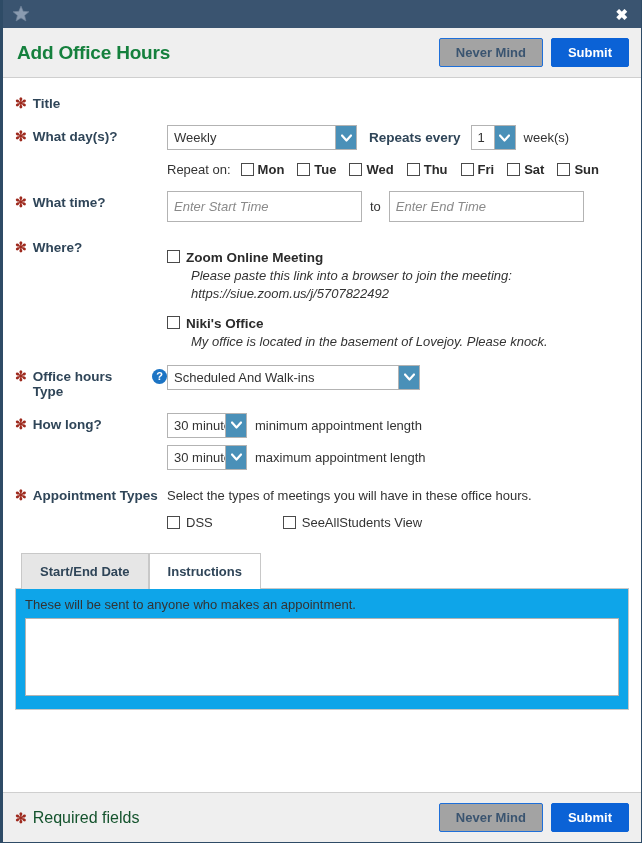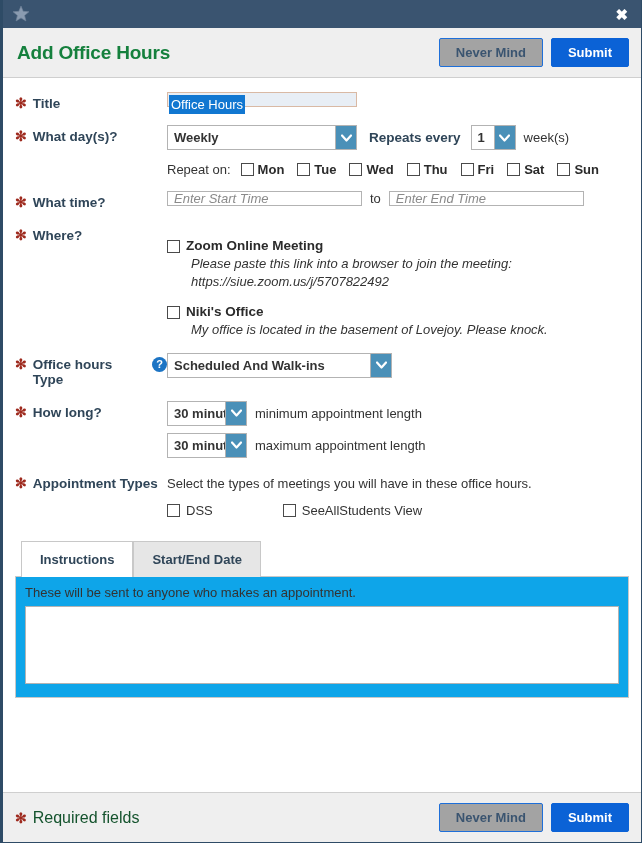--- a/index.html
+++ b/index.html
@@ -118,21 +118,21 @@
   .field-label {
     font-weight: bold;
     font-size: 13.5px;
     color: #2f4558;
   }
   .field-col { flex: 1 1 auto; }
 
   
   .text-input {
     box-sizing: border-box;
-    height: 15px;
+    height: 31px;
     border: 1px solid #b3b3b3;
     background: #ffffff;
     font-family: "Liberation Sans", sans-serif;
     font-size: 13px;
     color: #333;
     padding: 0 6px;
     outline: none;
   }
   .text-input::placeholder { color: #8a8a8a; font-style: italic; }
   .title-input {
@@ -161,21 +161,20 @@
   
   .select {
     display: inline-flex;
     align-items: stretch;
     height: 25px;
     border: 1px solid #b3b3b3;
     background: #ffffff;
     box-sizing: border-box;
     cursor: pointer;
     vertical-align: middle;
-    font-weight: bold;
   }
   .select .sel-text {
     padding: 0 6px;
     display: flex;
     align-items: center;
     font-size: 13px;
     color: #333;
     white-space: nowrap;
     overflow: hidden;
   }
@@ -187,21 +186,21 @@
     align-items: center;
     justify-content: center;
     border-left: 1px solid #b3b3b3;
   }
   .select .sel-arrow svg { display: block; }
 
   .select-weekly { width: 190px; }
   .select-weekly .sel-text { flex: 1 1 auto; }
   .select-num { width: 45px; }
   .select-num .sel-text { flex: 1 1 auto; }
-  .select-type { width: 225px; }
+  .select-type { width: 253px; }
   .select-type .sel-text { flex: 1 1 auto; }
   .select-dur { width: 80px; }
   .select-dur .sel-text { flex: 1 1 auto; }
 
   .inline-label {
     font-size: 13px;
     color: #333;
     margin-left: 8px;
   }
   .bold-inline {
@@ -239,21 +238,21 @@
     font-size: 13px;
     color: #2b2b2b;
     margin-left: 4px;
   }
 
   
   .note-line { font-size: 13px; color: #333; padding-top: 4px; }
   .note-bold { font-weight: bold; color: #2b2b2b; }
 
   .loc-item { margin-top: 14px; }
-  .loc-head { display: flex; align-items: flex-end; }
+  .loc-head { display: flex; align-items: flex-start; }
   .loc-name {
     font-weight: bold;
     font-size: 13.5px;
     color: #2b2b2b;
     margin-left: 6px;
   }
   .loc-desc {
     font-style: italic;
     font-size: 13px;
     color: #333;
@@ -366,26 +365,20 @@
       <div class="btn btn-primary">Submit</div>
     </div>
   </div>
 
   <div class="form-body">
 
     <div class="row">
       <div class="label-col">
         <span class="req-star">✻</span>
         <span class="field-label">Title</span>
-      </div>
-      <div class="field-col">
-        <span class="title-input-wrap">
-          <input class="text-input title-input" type="text" value="Office Hours" style="">
-          <span class="sel-highlight">Office Hours</span>
-        </span>
       </div>
     </div>
 
     <div class="row">
       <div class="label-col">
         <span class="req-star">✻</span>
         <span class="field-label">What day(s)?</span>
       </div>
       <div class="field-col">
         <div style="display:flex;align-items:center;">
@@ -547,22 +540,22 @@
           <span class="appt-cb-group">
             <span class="cb"></span>
             <span class="appt-cb-label">SeeAllStudents View</span>
           </span>
         </div>
       </div>
     </div>
 
     <div class="tabs-area">
       <div class="tabs">
+        <div class="tab">Start/End Date</div>
         <div class="tab active">Instructions</div>
-        <div class="tab">Start/End Date</div>
       </div>
       <div class="tab-panel">
         <div class="panel-note">These will be sent to anyone who makes an appointment.</div>
         <textarea class="instr-textarea" style=""></textarea>
       </div>
     </div>
 
   </div>
 
   <div class="footer">

